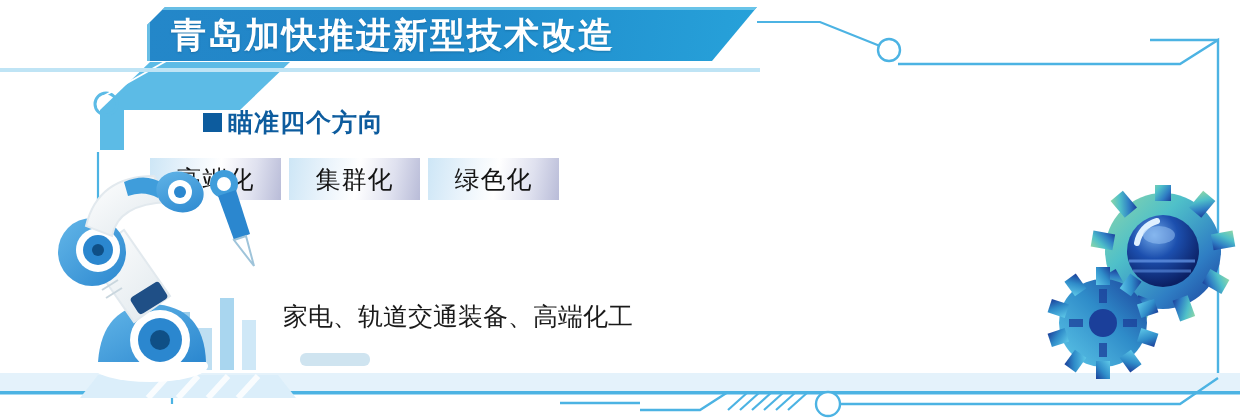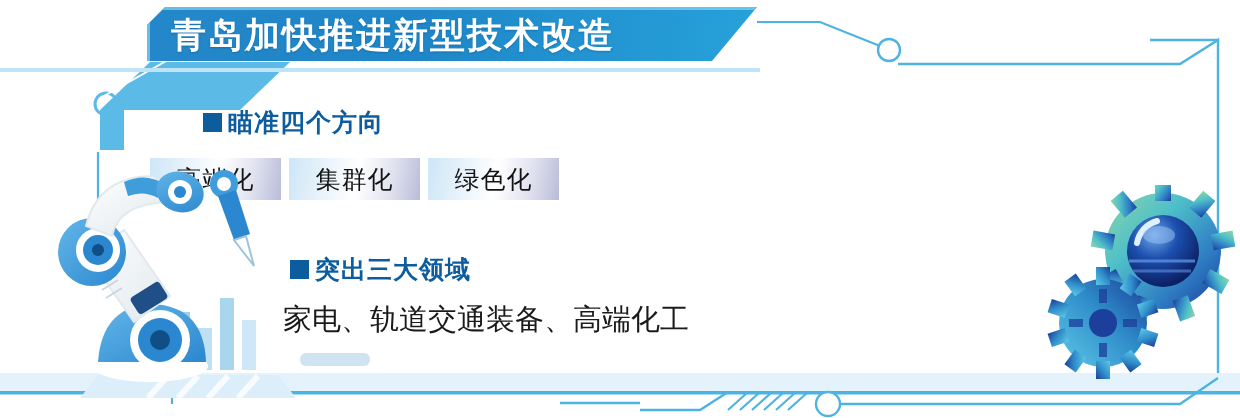--- a/index.html
+++ b/index.html
@@ -43,21 +43,21 @@
     display:flex;align-items:center;
     font-size:25px;font-weight:bold;color:#0d5c9e;
     letter-spacing:1px;white-space:nowrap;
   }
   .head .sq{
     display:inline-block;width:19px;height:19px;background:#0d5c9e;
     margin-right:6px;flex:none;
   }
 
   .body-text{
-    font-size:29px;color:#1a1a1a;letter-spacing:0px;white-space:nowrap;
+    font-size:25px;color:#1a1a1a;letter-spacing:0px;white-space:nowrap;
     font-weight:500;
   }
 
   
   .tags{position:absolute;left:110px;top:70px;display:flex;gap:8px;}
   .tag{
     width:131px;height:42px;
     background:linear-gradient(100deg,#cde6f6 0%,#e9f3fb 28%,#ffffff 52%,#dfe1ef 78%,#b9bcd8 100%);
     display:flex;align-items:center;justify-content:center;
     font-size:25px;color:#141414;letter-spacing:1px;white-space:nowrap;
@@ -124,24 +124,20 @@
       <span class="sq"></span>
       <span>瞄准四个方向</span>
     </div>
 
     <div class="tags">
       <div class="tag">高端化</div>
       <div class="tag">集群化</div>
       <div class="tag">绿色化</div>
     </div>
 
-    <div class="head head-2">
-      <span class="sq"></span>
-      <span>突出三大领域</span>
-    </div>
     <div class="body-text text-2">家电、轨道交通装备、高端化工</div>
   </div>
 
   <div class="col-right">
     
     
 
     
   </div>
 

